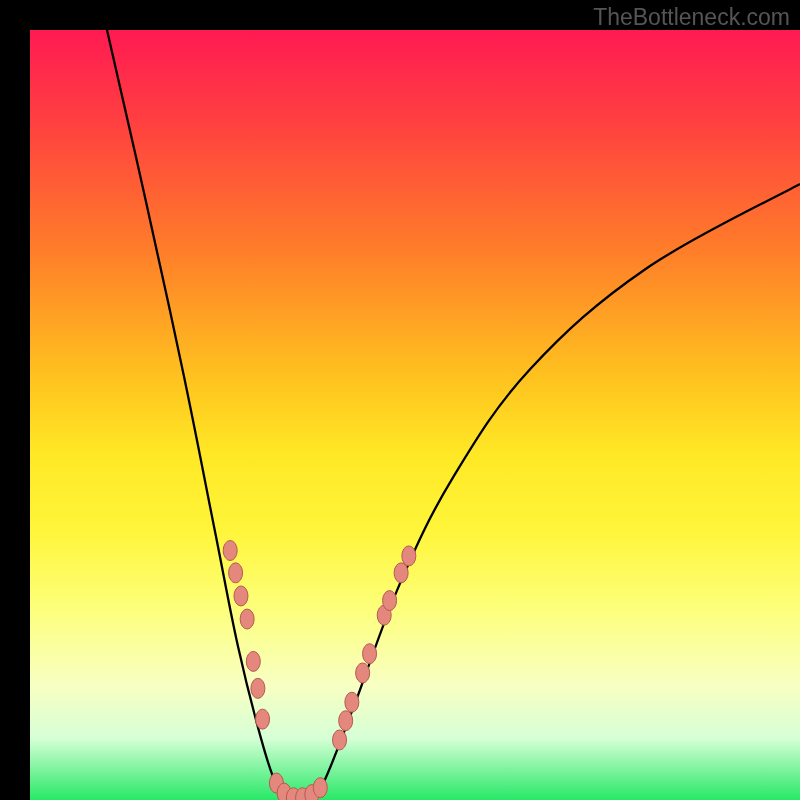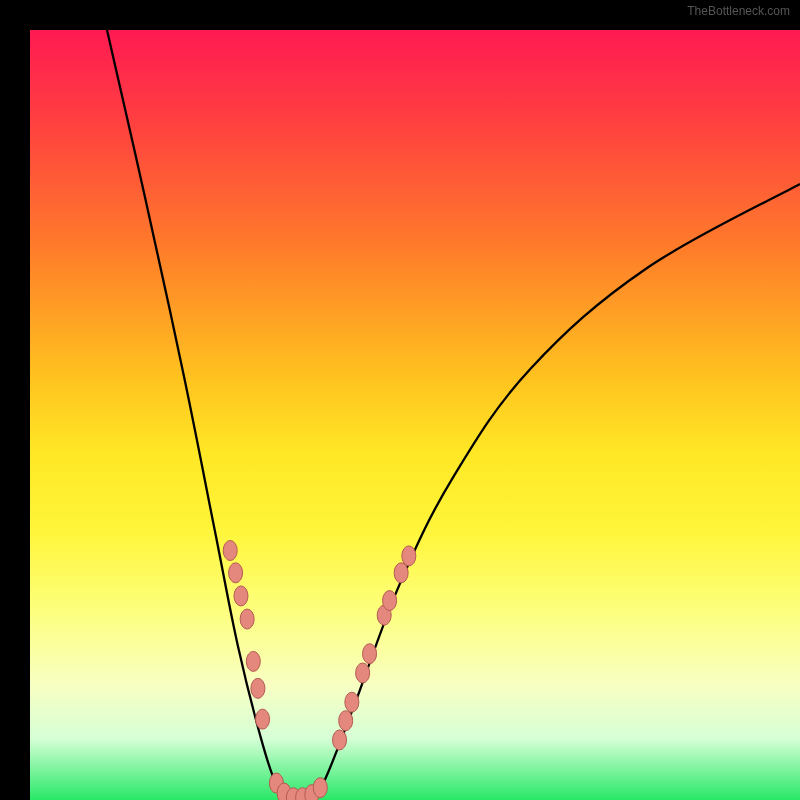--- a/index.html
+++ b/index.html
@@ -10,21 +10,21 @@
     background: #000;
     position: relative;
     overflow: hidden;
     font-family: Arial, Helvetica, sans-serif;
   }
   .watermark {
     position: absolute;
     top: 4px;
     right: 10px;
     color: #555;
-    font-size: 12px;
+    font-size: 23px;
     z-index: 10;
     margin-left: 16px;
   }
   .plot-area {
     position: absolute;
     left: 30px;
     top: 30px;
     width: 770px;
     height: 770px;
     background: linear-gradient(to bottom,

